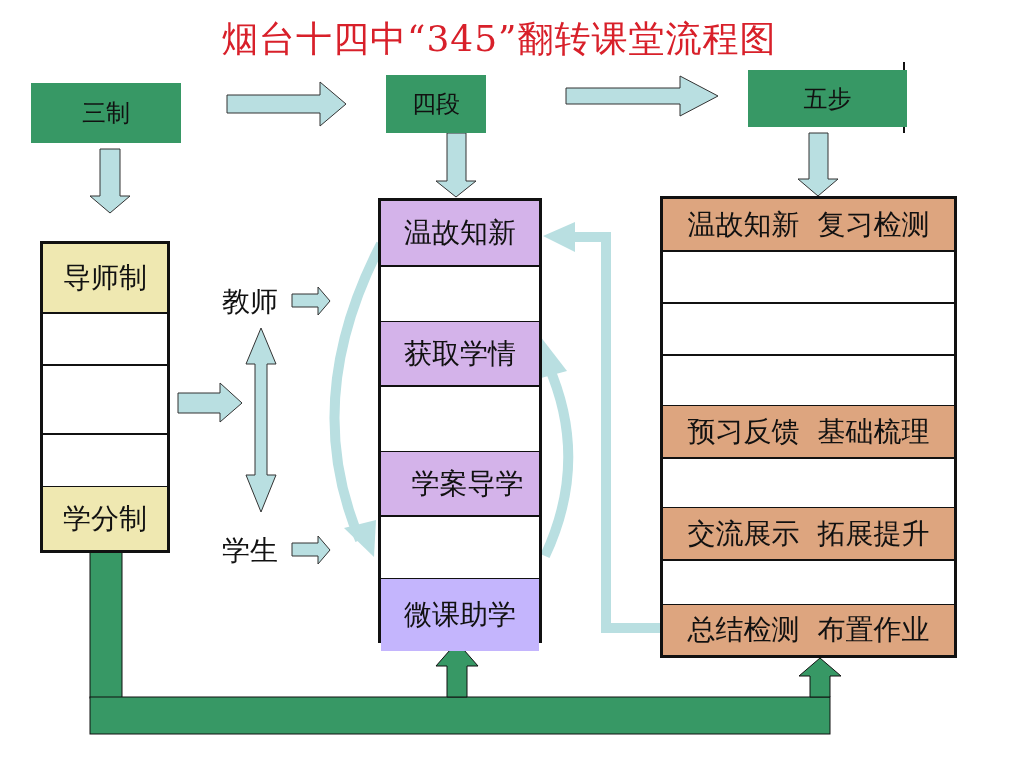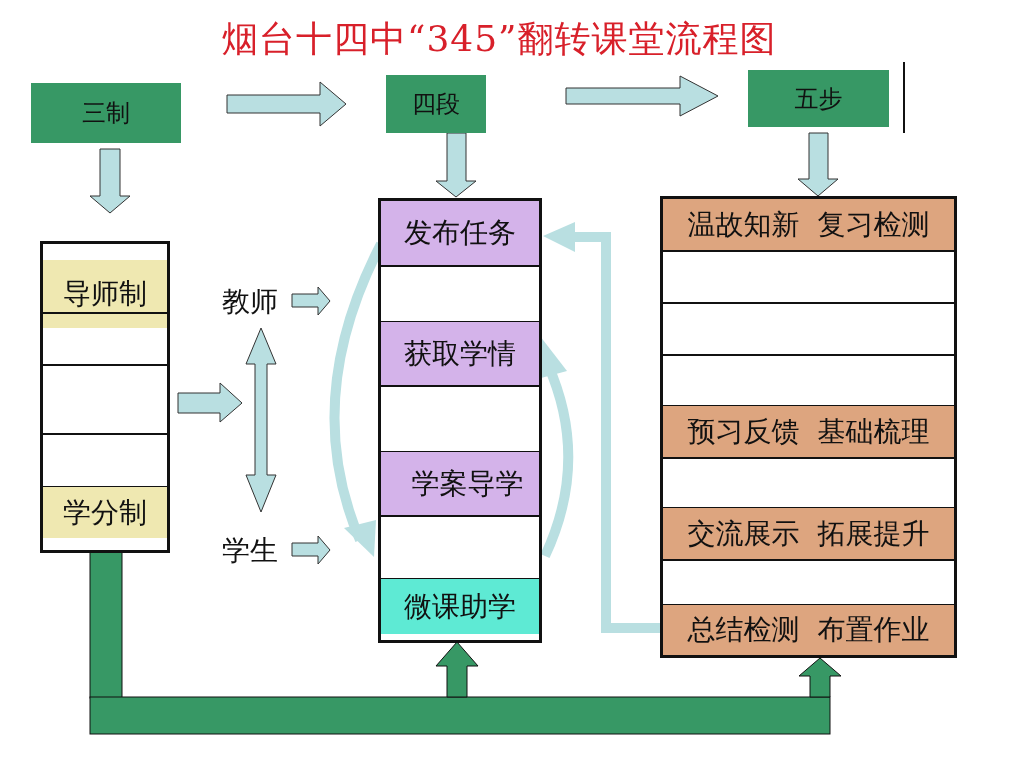--- a/index.html
+++ b/index.html
@@ -68,47 +68,47 @@
   <path d="M447,697 L447,666 L436,666 L457,642 L478,666 L467,666 L467,697 Z" fill="#379865" stroke="#111" stroke-width="1"></path>
   <path d="M810,697 L810,676 L799,676 L820,658 L841,676 L830,676 L830,697 Z" fill="#379865" stroke="#111" stroke-width="1"></path>
 </svg>
 
 <div class="hdr" style="left:31px;top:83px;width:150px;height:60px;">
   <span>三制</span>
 </div>
 <div class="hdr" style="left:386px;top:75px;width:100px;height:58px;">
   <span>四段</span>
 </div>
-<div class="hdr" style="left:748px;top:70px;width:141px;height:57px;font-family:Liberation Serif, serif;">
+<div class="hdr" style="left:748px;top:70px;width:159px;height:57px;font-family:Liberation Serif, serif;">
   <span>五步</span>
 </div>
 
 <div class="col" style="left:40px;top:241px;width:130px;height:312px;">
-  <div class="cell" style="top: 16px; height: 68px; background: rgb(239, 232, 177); white-space: pre;">导师制</div>
+  <div class="cell" style="top: 0px; height: 68px; background: rgb(239, 232, 177); white-space: pre;">导师制</div>
   <div class="line" style="top:68px;"></div>
   <div class="line" style="top:120px;"></div>
   <div class="line" style="top:189px;"></div>
   <div class="line" style="top:242px;"></div>
-  <div class="cell" style="top: 243px; height: 51px; background: rgb(239, 232, 177); white-space: pre;">学分制</div>
+  <div class="cell" style="top: 243px; height: 63px; background: rgb(239, 232, 177); white-space: pre;">学分制</div>
 </div>
 
 <div class="lbl" style="left:222px;top:283px;">教师</div>
 <div class="lbl" style="left:222px;top:532px;">学生</div>
 
 <div class="col" style="left:378px;top:198px;width:164px;height:445px;">
-  <div class="cell" style="top: 0px; height: 64px; background: rgb(212, 179, 234); white-space: pre;">发布任务</div>
+  <div class="cell" style="top: 0px; height: 64px; background: rgb(212, 179, 234); white-space: pre;">温故知新</div>
   <div class="line" style="top:64px;"></div>
   <div class="line" style="top:120px;"></div>
   <div class="cell" style="top: 121px; height: 63px; background: rgb(212, 179, 234); white-space: pre;">获取学情</div>
   <div class="line" style="top:184px;"></div>
   <div class="line" style="top:250px;"></div>
   <div class="cell" style="top: 251px; height: 63px; background: rgb(212, 179, 234); white-space: pre; padding-left: 15px;">学案导学</div>
   <div class="line" style="top:314px;"></div>
   <div class="line" style="top:377px;"></div>
-  <div class="cell" style="top: 378px; height: 55px; background: #5eead4; white-space: pre;">微课助学</div>
+  <div class="cell" style="top: 378px; height: 72px; background: #c4b5fd; white-space: pre;">微课助学</div>
 </div>
 
 <div class="col" style="left:660px;top:196px;width:297px;height:462px;">
   <div class="cell" style="top: 0px; height: 51px; background: rgb(221, 165, 127); white-space: pre;">温故知新  复习检测</div>
   <div class="line" style="top:51px;"></div>
   <div class="line" style="top:103px;"></div>
   <div class="line" style="top:155px;"></div>
   <div class="line" style="top:206px;"></div>
   <div class="cell" style="top: 207px; height: 51px; background: rgb(221, 165, 127); white-space: pre;">预习反馈  基础梳理</div>
   <div class="line" style="top:258px;"></div>

